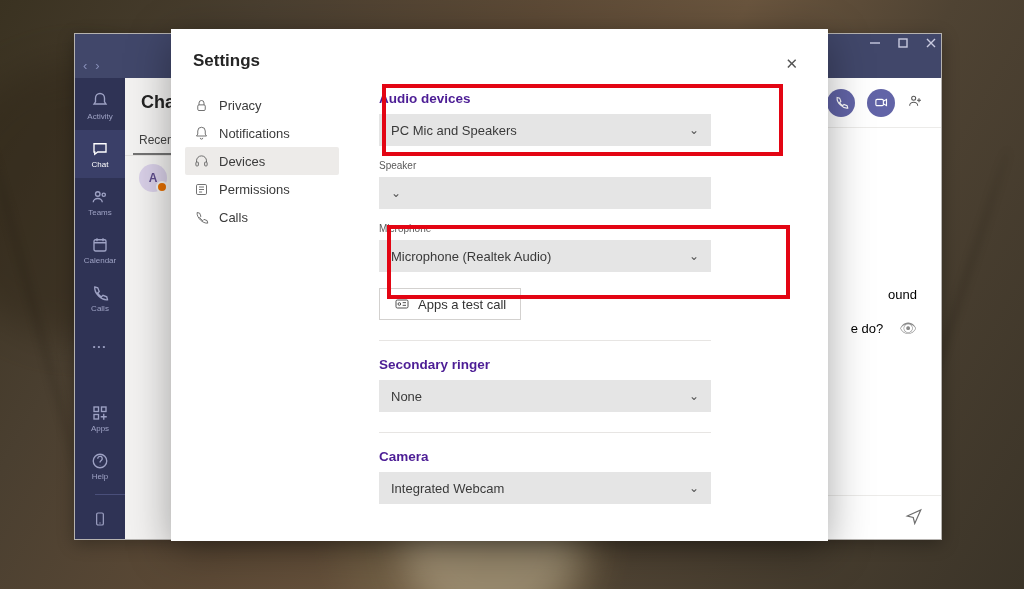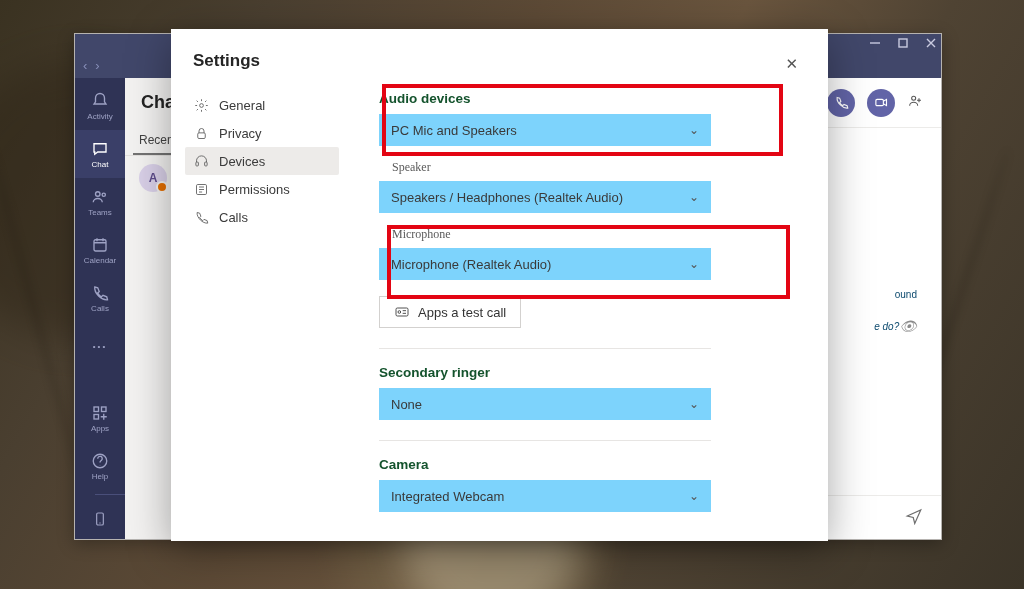--- a/index.html
+++ b/index.html
@@ -85,21 +85,21 @@
     height:50px; border-bottom:1px solid #ecebe9;
     display:flex; justify-content:flex-end; align-items:center; gap:12px; padding:0 18px;
   }
   .round-btn {
     width:28px; height:28px; border-radius:50%;
     background:#6264a7; display:flex; align-items:center; justify-content:center;
   }
   .round-btn svg { stroke:#fff; fill:none; stroke-width:1.8;}
   .meet-icon { font-size:14px; color:#555; }
   .chat-body { flex:1; padding:24px; display:flex; flex-direction:column; justify-content:center; align-items:flex-end; gap:18px;}
-  .chat-body .line { font-size:10px; color:#0c4a6e; }
+  .chat-body .line { font-size:13px; color:#000000; }
   .chat-body .eye { font-size:14px; color:#8a8a8a; align-self:flex-end; }
   .compose { height:44px; border-top:1px solid #ecebe9; display:flex; align-items:center; padding:0 18px; gap:14px; justify-content:space-between;}
   .compose .add { color:#6d6d6d; font-size:16px;}
   .compose .send { color:#6d6d6d; font-size:14px;}
 
   
   .settings-dialog {
     position:absolute;
     top:29px; left:171px;
     width:657px; height:512px;
@@ -126,26 +126,26 @@
   }
   .snav-item.active { background:#edebe9;text-align:right; }
   .snav-item .si-icon{ width:16px; height:16px; display:flex; align-items:center; justify-content:center; color:#5e5e5e;}
   .snav-item .si-icon svg{ stroke:#5e5e5e; stroke-width:1.4; fill:none;}
 
   .settings-content {
     flex:1; padding:6px 60px 12px 30px;
     overflow:hidden;
     position:relative;
   }
-  .section-title { font-size:13.5px; font-weight:700; color:#14532d; margin:16px 0 8px;}
+  .section-title { font-size:13.5px; font-weight:700; color:#4c1d95; margin:16px 0 8px;}
   .section-title.first { margin-top:0;}
-  .field-label { font-size:12px; color:#5a5a5a; margin:14px 13px 6px;font-family:Liberation Serif, serif;}
+  .field-label { font-size:10px; color:#5a5a5a; margin:14px 0 6px;}
   .select-box {
     height:32px; width:332px;
-    background:#7dd3fc; border:none;
+    background:#e5e5e5; border:none;
     display:flex; align-items:center; justify-content:space-between;
     padding:0 12px; font-size:13px; color:#3a3a3a;
     cursor:pointer;
   }
   .select-box .chev { font-size:12px; color:#555;}
   .test-call-btn {
     display:inline-flex; align-items:center; gap:8px;
     height:32px; padding:0 14px;
     border:1px solid #d3d1cf; background:#fff; color:#333;
     font-size:13px; cursor:pointer;
@@ -299,21 +299,21 @@
               <path d="M15 10l5-3v10l-5-3"></path>
             </svg>
           </div>
         <span class="meet-icon"><svg viewBox="0 0 24 24" width="16" height="16" stroke="#555" fill="none" stroke-width="1.6">
               <circle cx="10" cy="8" r="3"></circle>
               <path d="M4 19c0-3 3-5 6-5s6 2 6 5M18 8v6M15 11h6"></path>
             </svg></span>
       </div>
       <div class="chat-body">
         <div class="line">ound</div>
-        <div style="display:flex;align-items:center;gap:0;font-style:italic;">
+        <div style="display:flex;align-items:center;gap:16px;">
           <span class="line">e do?</span>
           <span class="eye">👁</span>
         </div>
       </div>
       <div class="compose">
         <span class="add"><svg viewBox="0 0 24 24" width="18" height="18" stroke="#6d6d6d" fill="none" stroke-width="1.6">
               <circle cx="9" cy="8" r="3"></circle>
               <path d="M3 19c0-3 3-5 6-5s6 2 6 5M18 8v6M15 11h6"></path>
             </svg></span>
         <span class="send"><svg viewBox="0 0 24 24" width="18" height="18" stroke="#6d6d6d" fill="none" stroke-width="1.6">
@@ -327,34 +327,33 @@
 <div class="settings-dialog">
   <div class="settings-top">
     <h1>Settings</h1>
     <span class="close-x">✕</span>
   </div>
   <div class="settings-cols">
     <div class="settings-nav">
       <div class="snav-item">
         <span class="si-icon">
             <svg viewBox="0 0 24 24" width="15" height="15">
-              <circle cx="12" cy="12" r="3"></circle>
-              <path d="M12 2v3M12 19v3M4.2 4.2l2.1 2.1M17.7 17.7l2.1 2.1M2 12h3M19 12h3M4.2 19.8l2.1-2.1M17.7 6.3l2.1-2.1"></path>
-            </svg>
-          </span>
-        <span>General</span>
+              <rect x="6" y="11" width="12" height="9" rx="2"></rect>
+              <path d="M8 11V8a4 4 0 018 0v3"></path>
+            </svg>
+          </span>
+        <span>Privacy</span>
       </div>
       <div class="snav-item">
         <span class="si-icon">
             <svg viewBox="0 0 24 24" width="15" height="15">
-              <rect x="6" y="11" width="12" height="9" rx="2"></rect>
-              <path d="M8 11V8a4 4 0 018 0v3"></path>
-            </svg>
-          </span>
-        <span>Privacy</span>
+              <path d="M6 8a6 6 0 0112 0v5l2 3H4l2-3V8zM10 19a2 2 0 004 0"></path>
+            </svg>
+          </span>
+        <span>Notifications</span>
       </div>
       <div class="snav-item active">
         <span class="si-icon">
             <svg viewBox="0 0 24 24" width="15" height="15">
               <path d="M4 13v-2a8 8 0 0116 0v2"></path>
               <rect x="3" y="13" width="4" height="6" rx="1"></rect>
               <rect x="17" y="13" width="4" height="6" rx="1"></rect>
             </svg>
           </span>
         <span>Devices</span>
@@ -380,21 +379,20 @@
 
     <div class="settings-content">
       <div class="section-title first">Audio devices</div>
       <div class="select-box">
         <span>PC Mic and Speakers</span>
         <span class="chev">⌄</span>
       </div>
 
       <div class="field-label">Speaker</div>
       <div class="select-box">
-        <span>Speakers / Headphones (Realtek Audio)</span>
         <span class="chev">⌄</span>
       </div>
 
       <div class="field-label">Microphone</div>
       <div class="select-box">
         <span>Microphone (Realtek Audio)</span>
         <span class="chev">⌄</span>
       </div>
 
       <button class="test-call-btn">

